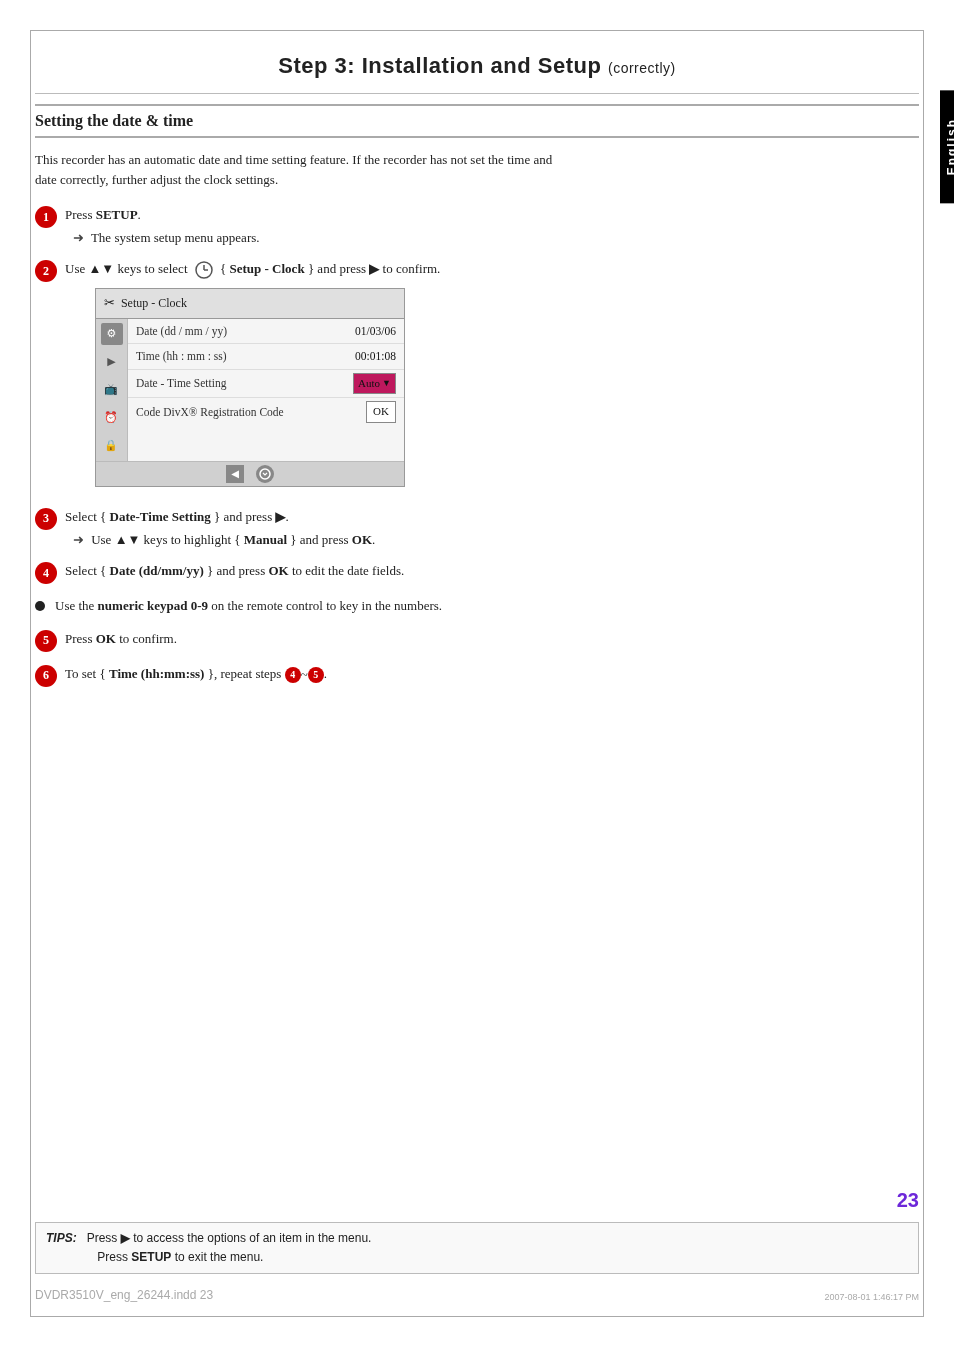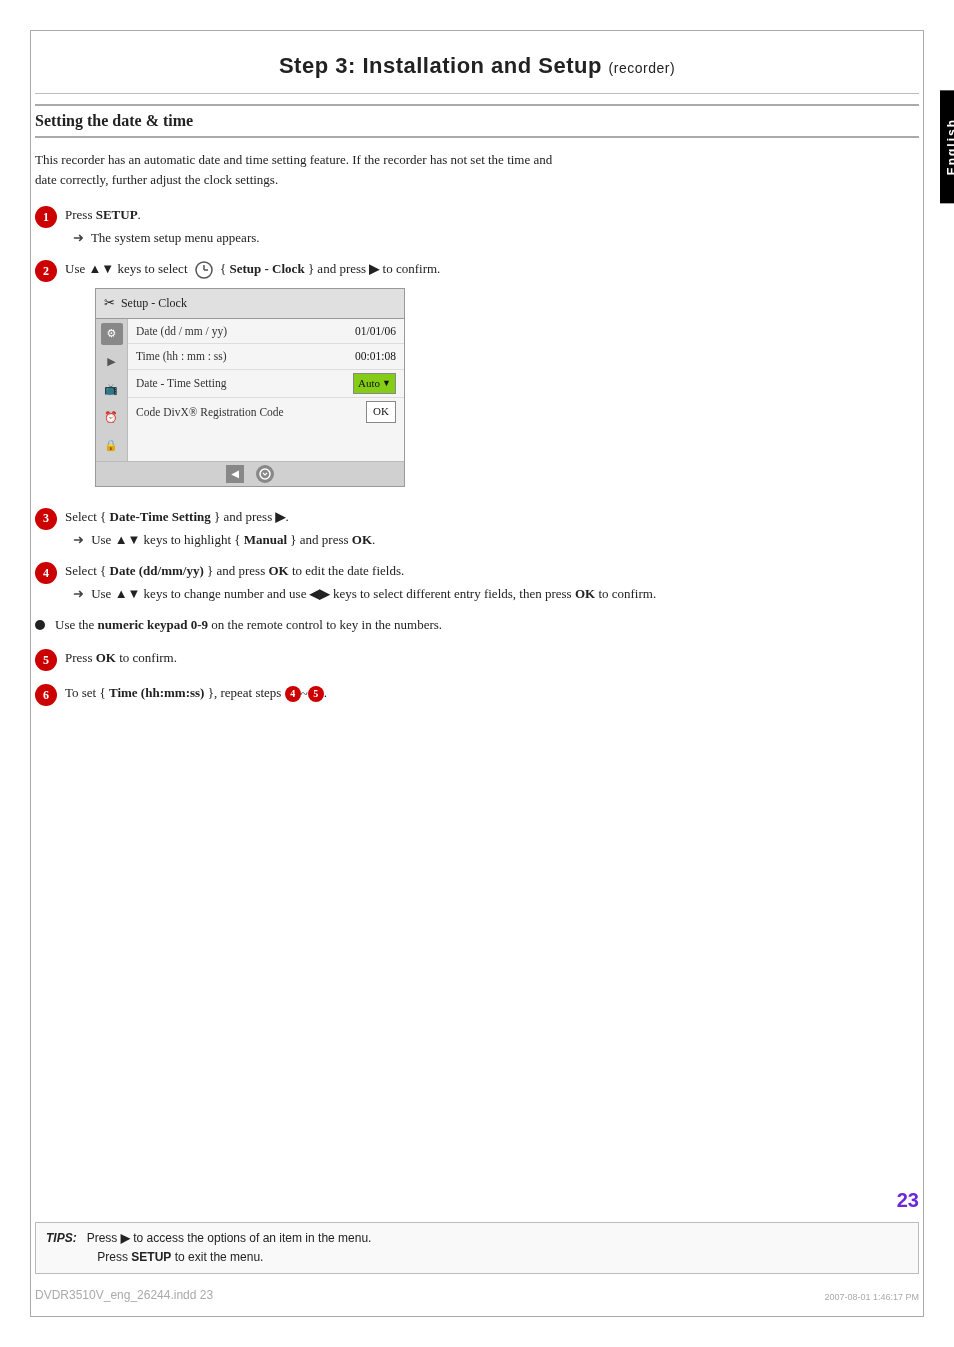--- a/index.html
+++ b/index.html
@@ -222,21 +222,21 @@
     .clock-row-label { color: #333; text-align: center; }
     .clock-row-value {
       font-size: 11.5px;
       color: #111;
       display: flex;
       align-items: center;
       gap: 2px;
     }
     .dropdown-box {
       border: 1px solid #888;
-      background: #84cc16;
+      background: #be185d;
       padding: 1px 4px;
       font-size: 11px;
       display: flex;
       align-items: center;
       gap: 2px;
     }
     .ok-box {
       border: 1px solid #888;
       background: #fff;
       padding: 1px 6px;
@@ -311,21 +311,21 @@
 <div class="page-border-bottom"></div>
 <div class="page-border-left"></div>
 <div class="page-border-right"></div>
 
 <div class="english-tab">English</div>
 
 <div class="page-content">
 
   <div class="main-title">
     <span>Step 3: Installation and Setup</span>
-    <span class="continued">(recorder)</span>
+    <span class="continued">(correctly)</span>
   </div>
 
   <div style="border-top:1px solid #bbb; margin-bottom:10px;"></div>
 
   <div class="content-area">
 
     <div class="section-heading">Setting the date &amp; time</div>
 
     <div class="intro-text">This recorder has an automatic date and time setting feature. If the recorder has not set the time and date correctly, further adjust the clock settings.</div>
 
@@ -361,21 +361,21 @@
               <div class="clock-menu-sidebar">
                 <div class="sidebar-icon active">⚙</div>
                 <div class="sidebar-icon">▶</div>
                 <div class="sidebar-icon">📺</div>
                 <div class="sidebar-icon">⏰</div>
                 <div class="sidebar-icon">🔒</div>
               </div>
               <div class="clock-menu-rows">
                 <div class="clock-row">
                   <span class="clock-row-label">Date (dd / mm / yy)</span>
-                  <span class="clock-row-value">01/01/06</span>
+                  <span class="clock-row-value">01/03/06</span>
                 </div>
                 <div class="clock-row">
                   <span class="clock-row-label">Time (hh : mm : ss)</span>
                   <span class="clock-row-value">00:01:08</span>
                 </div>
                 <div class="clock-row">
                   <span class="clock-row-label">Date - Time Setting</span>
                   <span class="clock-row-value">
                     <span class="dropdown-box">Auto <span style="font-size:9px;">▼</span></span>
                   </span>
@@ -407,21 +407,20 @@
       <div class="step-content">
         Select { <b>Date-Time Setting</b> } and press <b>▶</b>.
         <span class="sub-arrow"><span class="arrow">➜</span> Use <b>▲▼</b> keys to highlight { <b>Manual</b> } and press <b>OK</b>.</span>
       </div>
     </div>
 
     <div class="step">
       <div class="step-num">4</div>
       <div class="step-content">
         Select { <b>Date (dd/mm/yy)</b> } and press <b>OK</b> to edit the date fields.
-        <span class="sub-arrow"><span class="arrow">➜</span> Use <b>▲▼</b> keys to change number and use <b>◀▶</b> keys to select different entry fields, then press <b>OK</b> to confirm.</span>
       </div>
     </div>
 
     <div class="bullet-step">
       <div class="bullet-dot"></div>
       <div class="step-content">
         Use the <b>numeric keypad 0-9</b> on the remote control to key in the numbers.
       </div>
     </div>
 

